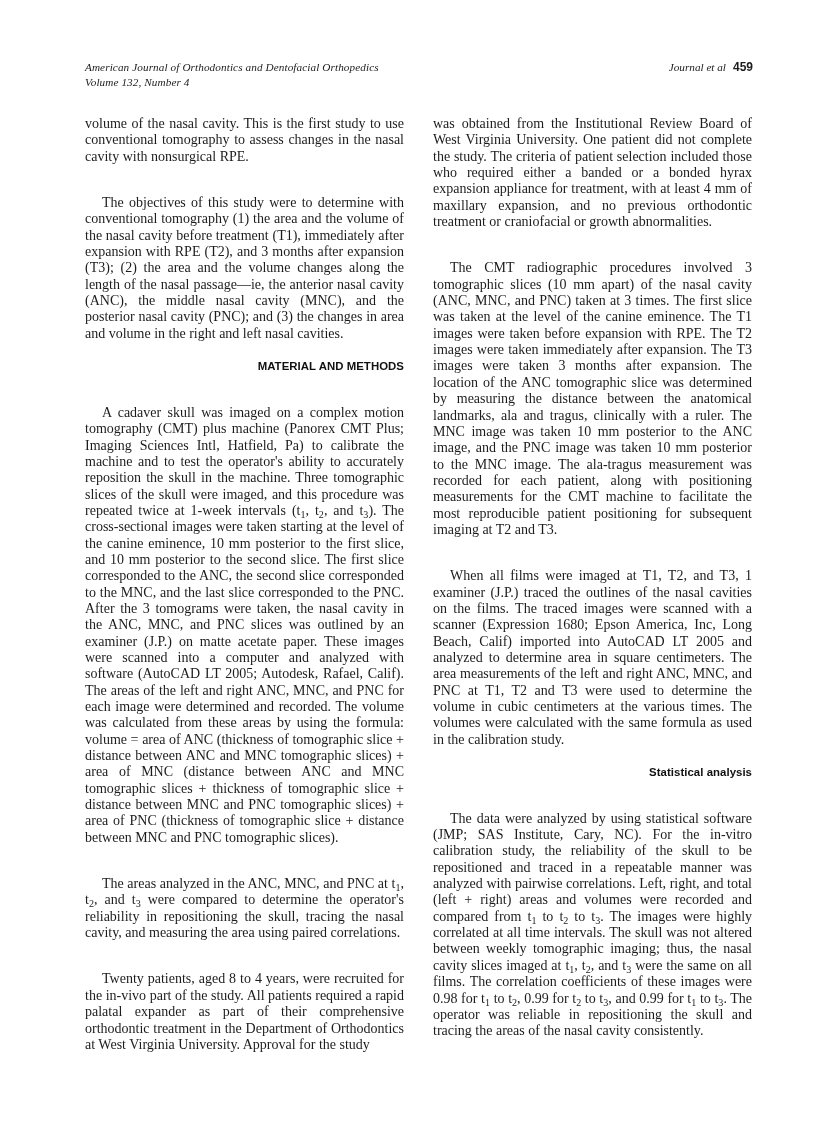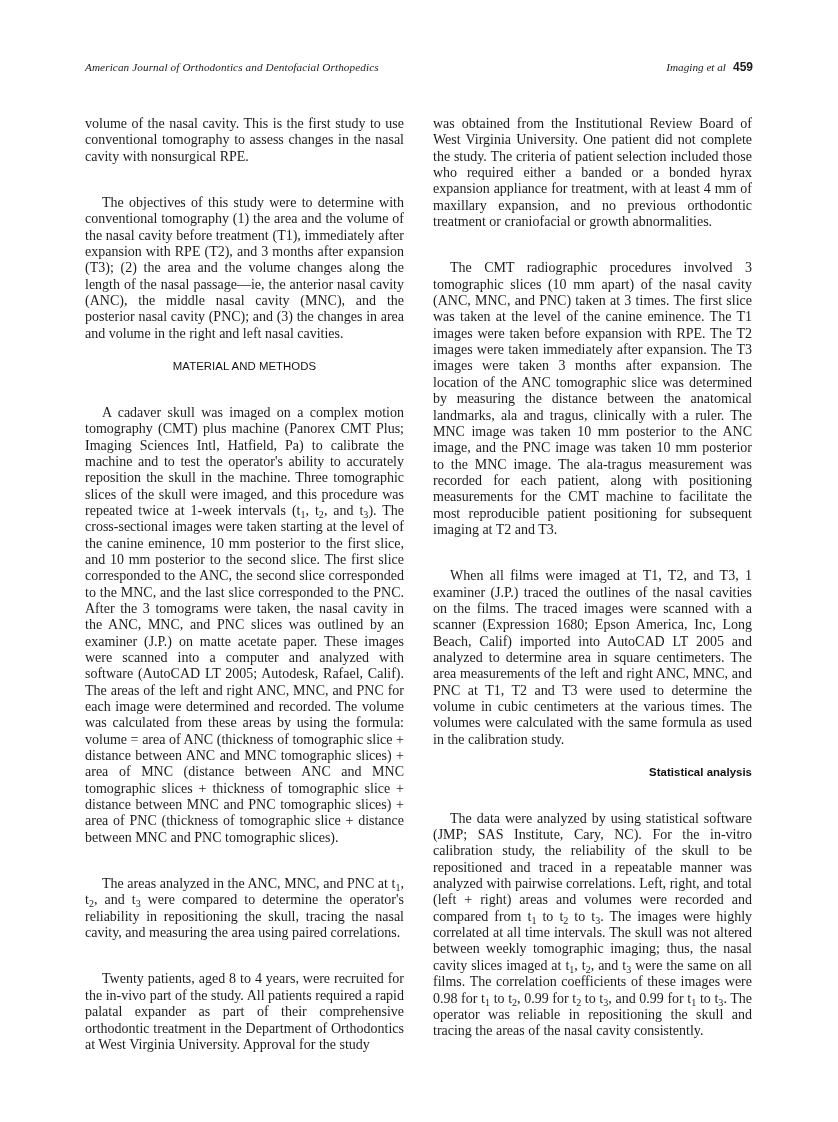--- a/index.html
+++ b/index.html
@@ -73,26 +73,26 @@
     hyphens: manual;
     color: #1c1c1c;
   }
   p.indent {
     text-indent: 17px;
     margin-top: 30px;
   }
   h2.section-head {
     margin: 0;
     font-family: "Liberation Sans", "DejaVu Sans", sans-serif;
-    font-weight: normal;
+    font-weight: bold;
     font-size: 11.4px;
     line-height: 16.35px;
     letter-spacing: 0.05px;
     color: #111111;
-    text-align: center;
+    text-align: right;
   }
   h3.sub-head {
     margin: 0;
     font-family: "Liberation Sans", "DejaVu Sans", sans-serif;
     font-weight: bold;
     font-size: 11.4px;
     line-height: 16.35px;
     letter-spacing: 0.05px;
     color: #111111;
     text-align: right;
@@ -106,23 +106,24 @@
   }
 </style>
 </head>
 <body>
 
 <div class="page">
 
   <div class="running-head">
     <div class="rh-left">
       <div>American Journal of Orthodontics and Dentofacial Orthopedics</div>
+      <div class="rh-line2">Volume 132, Number 4</div>
     </div>
     <div class="rh-right">
-      <span class="rh-authors">Imaging et al</span><span class="rh-page">459</span>
+      <span class="rh-authors">Journal et al</span><span class="rh-page">459</span>
     </div>
   </div>
 
   <div class="columns">
 
     <div class="col">
 
       <p class="body">volume of the nasal cavity. This is the first study to use conventional tomography to assess changes in the nasal cavity with nonsurgical RPE.</p>
 
       <p class="body indent">The objectives of this study were to determine with conventional tomography (1) the area and the volume of the nasal cavity before treatment (T1), immediately after expansion with RPE (T2), and 3 months after expansion (T3); (2) the area and the volume changes along the length of the nasal passage—ie, the anterior nasal cavity (ANC), the middle nasal cavity (MNC), and the posterior nasal cavity (PNC); and (3) the changes in area and volume in the right and left nasal cavities.</p>

